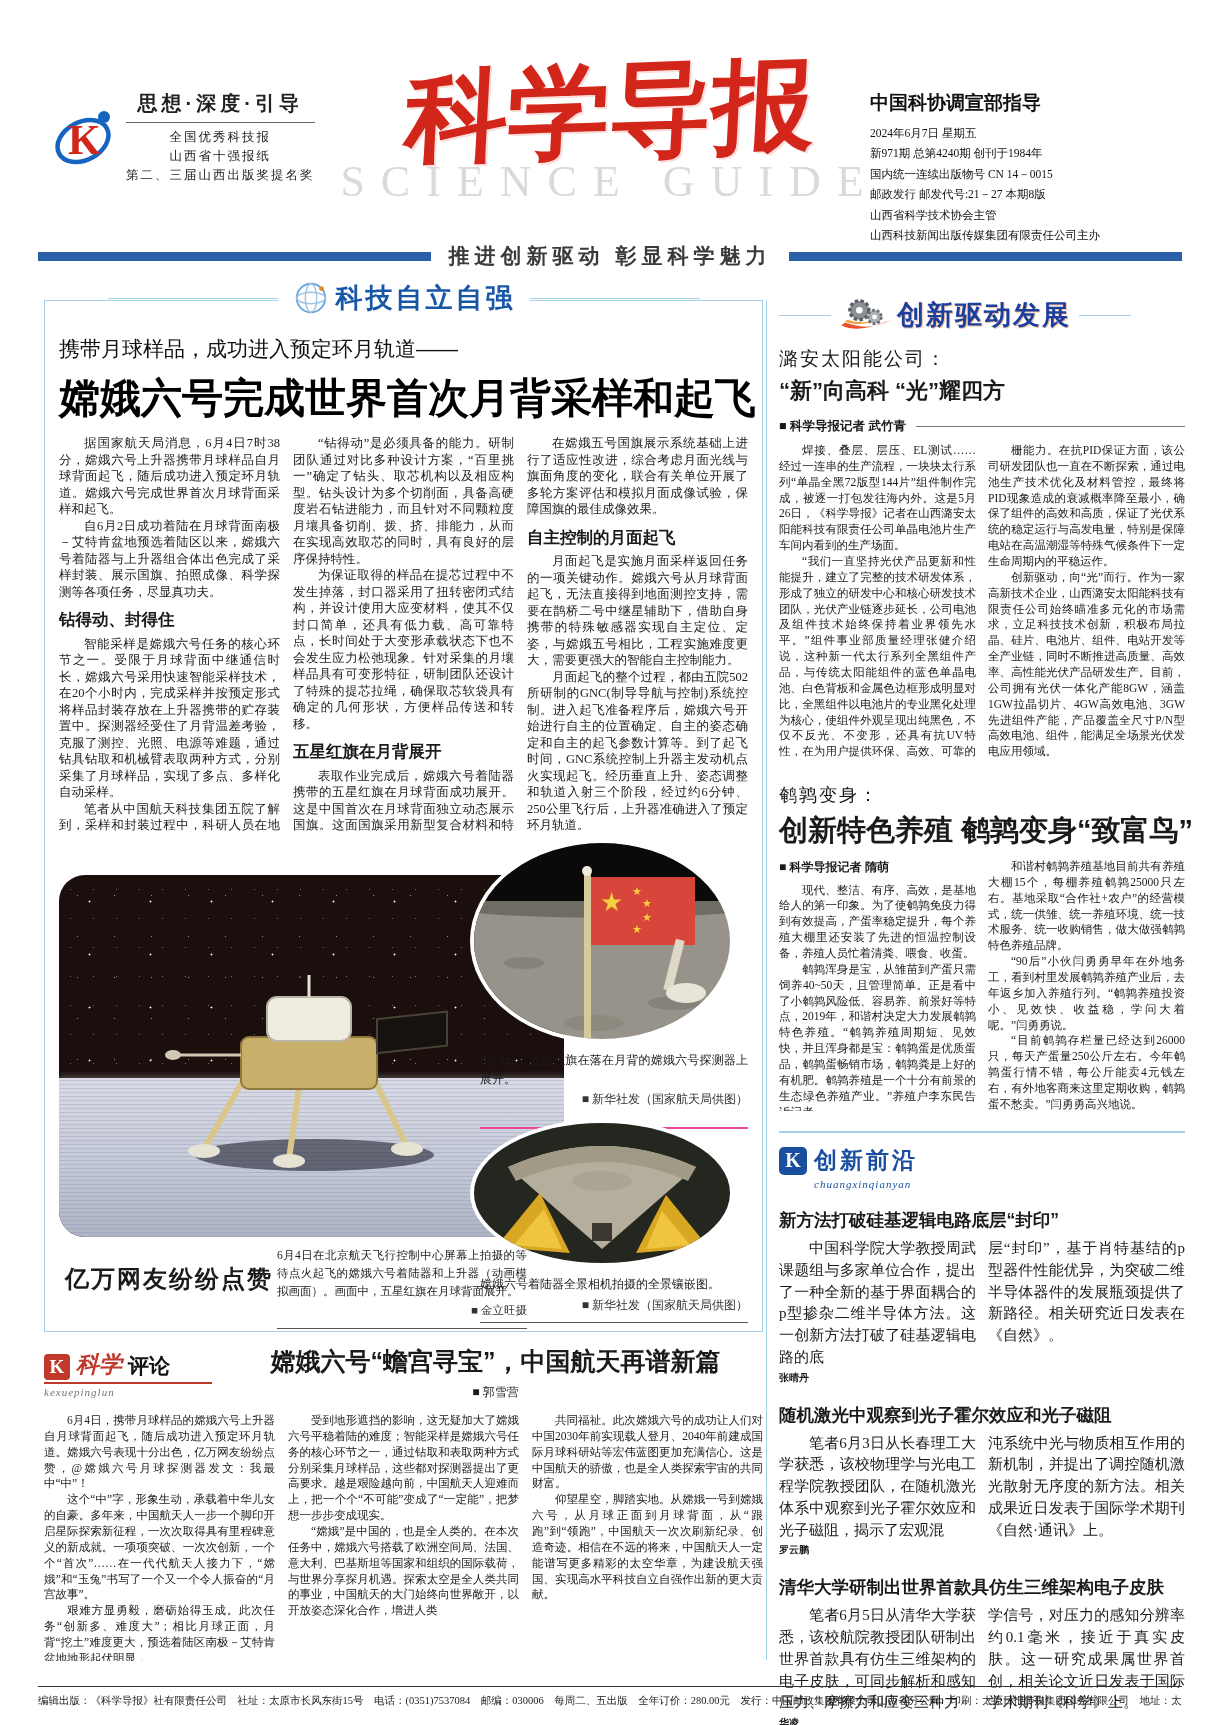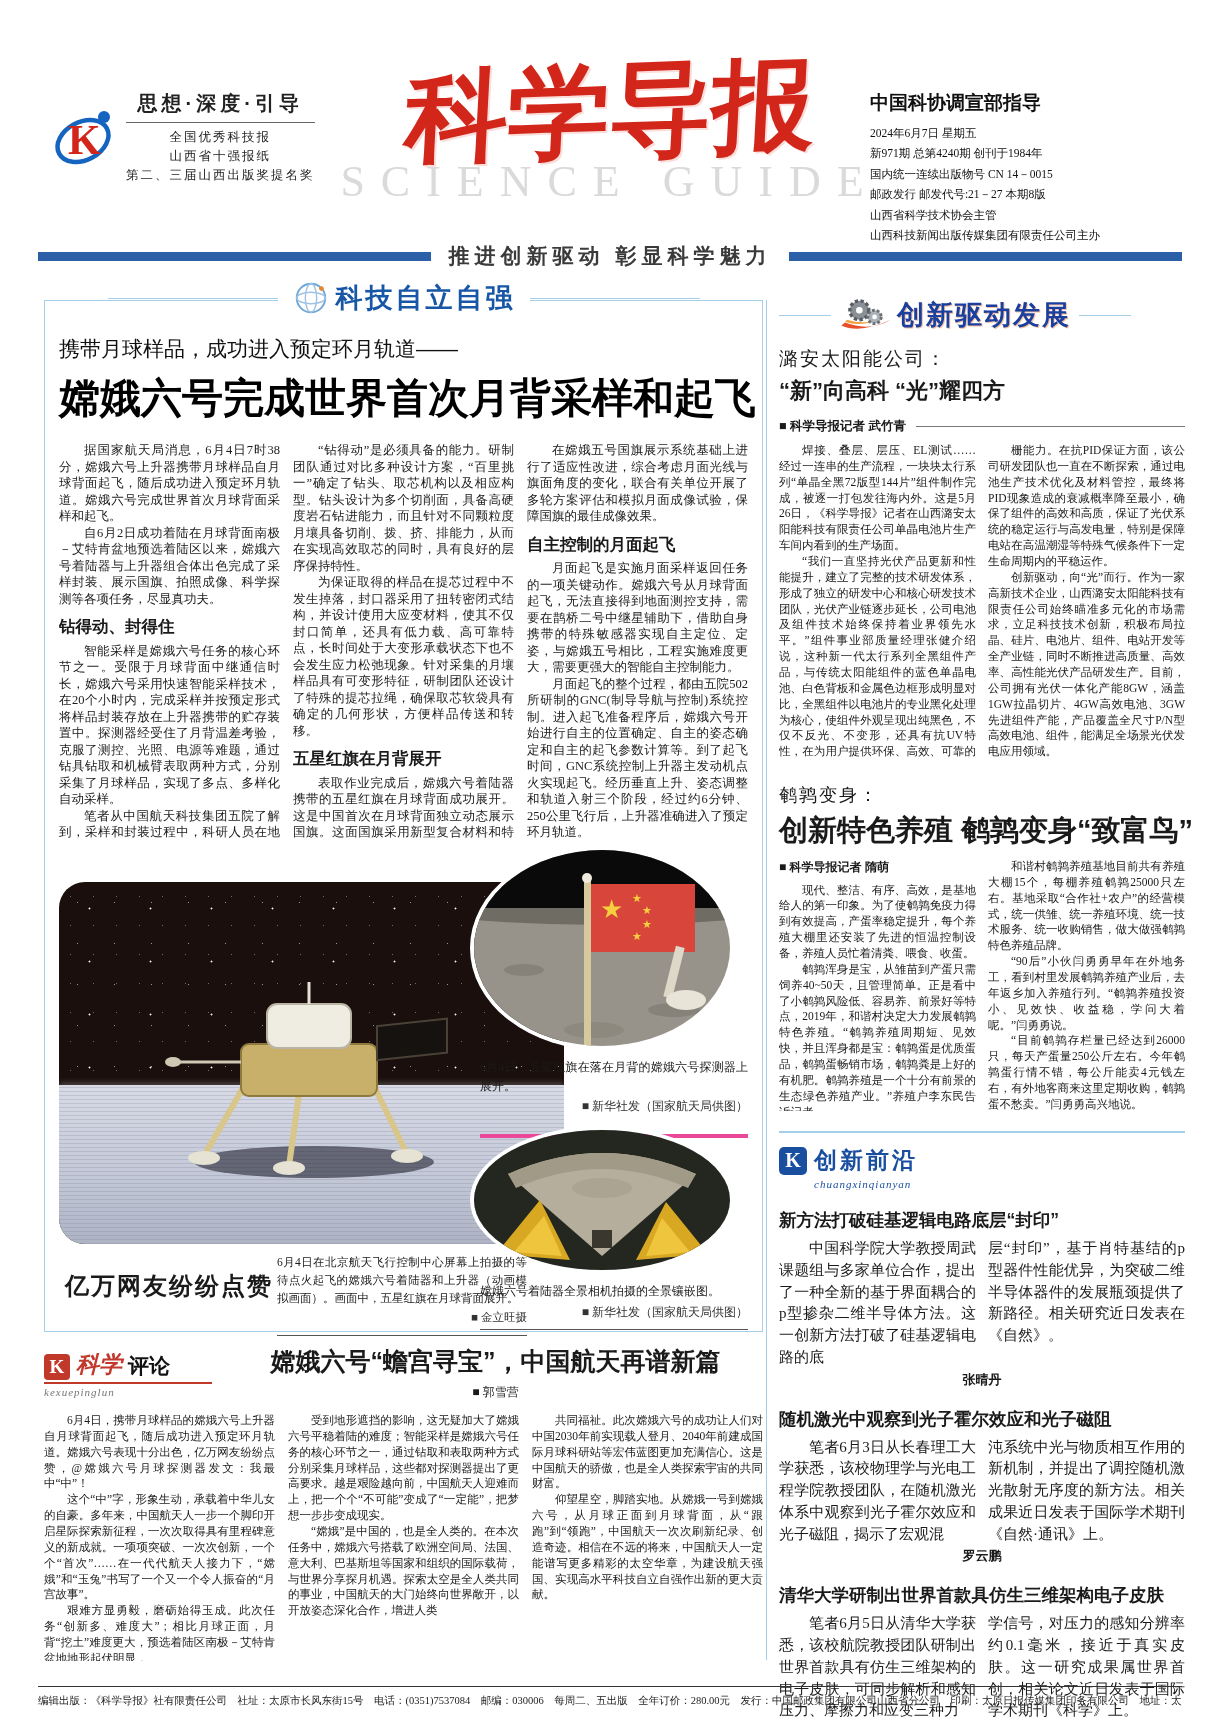--- a/index.html
+++ b/index.html
@@ -21,21 +21,21 @@
   .bar-text { padding:0 18px; font-size:21px; font-weight:bold; letter-spacing:5px; color:#3a3a3a; font-family:"Liberation Sans",sans-serif; white-space:nowrap; }
 
   
   .lead-box { position:absolute; left:44px; top:300px; width:719px; height:1032px; border:1px solid #a5cfe9; }
   .lead-badge { position:absolute; top:-22px; left:0; right:0; display:flex; align-items:center; justify-content:center; }
   .badge-line { width:170px; height:1px; background:#a5cfe9; }
   .lead-badge-core { display:flex; align-items:center; gap:6px; background:#fff; padding:0 14px; }
   .lead-badge-text { font-size:27px; font-weight:900; color:#1757a6; letter-spacing:3px; font-family:"Liberation Sans",sans-serif; }
   .lead-inner { padding:34px 14px 0; }
   .lead-kicker { font-size:21px; color:#111; font-family:"Liberation Sans",sans-serif; margin-bottom:8px; }
-  .lead-headline { font-size:41px; font-weight:900; font-family:"Liberation Sans",sans-serif; letter-spacing:0; white-space:nowrap; margin-bottom:16px; color:#000; }
+  .lead-headline { font-size:41px; font-weight:900; font-family:"Liberation Sans",sans-serif; letter-spacing:0; white-space:nowrap; margin-bottom:9px; color:#000; }
   .lead-cols { display:flex; gap:13px; height:398px; overflow:hidden; }
   .col { flex:1; font-size:12.5px; line-height:1.32; text-align:justify; overflow:hidden; }
   .blk-p { text-indent:2em; }
   .blk-sub { font-family:"Liberation Sans",sans-serif; font-weight:bold; font-size:16.5px; margin:9px 0 5px; text-indent:0; }
   .blk-byl { font-family:"Liberation Sans",sans-serif; font-weight:bold; font-size:12px; margin-bottom:7px; text-indent:0; }
 
   
   .photo-area { position:relative; height:478px; margin-top:6px; }
   .photo-screen { position:absolute; left:0; top:36px; width:505px; height:362px; border-radius:26px; overflow:hidden; background:#1a0f0c; }
   .stars { position:absolute; inset:0; background-image:
@@ -46,21 +46,21 @@
   .surface { position:absolute; left:0; right:0; bottom:0; height:44%;
      background:linear-gradient(#d8dbe6,#c2c7d6 60%,#aeb3c4);
      box-shadow:0 -2px 6px rgba(255,255,255,.25); }
   .surface:after { content:""; position:absolute; inset:0;
      background:repeating-linear-gradient(0deg, rgba(120,126,150,.25) 0 1px, transparent 1px 4px); }
   .lander-svg { position:absolute; left:90px; top:84px; }
   .photo-flag { position:absolute; right:18px; top:4px; width:256px; height:196px; border-radius:50%; overflow:hidden; box-shadow:0 0 0 4px #fff; }
   .cap { font-size:12px; line-height:1.55; text-align:justify; }
   .cap .cap-txt { text-indent:2em; }
   .cap .credit { display:block; text-align:right; color:#333; margin-top:2px; }
-  .cap-flag { position:absolute; right:0; top:212px; width:268px; border-bottom:4px solid #ec4899; padding-bottom:18px;margin-left:28px; }
+  .cap-flag { position:absolute; right:0; top:212px; width:268px; border-bottom:2px solid #ec4899; padding-bottom:18px;margin-left:28px; }
   .photo-pano { position:absolute; right:18px; top:284px; width:256px; height:140px; border-radius:50%; overflow:hidden; box-shadow:0 0 0 4px #fff; }
   .cap-pano { position:absolute; right:0; top:436px; width:268px; border-bottom:1px solid #555; padding-bottom:8px; }
   .cap-screen { position:absolute; left:218px; top:408px; width:250px; font-size:11.5px; border-bottom:1px solid #555; padding-bottom:8px; }
   .home-label { position:absolute; left:6px; top:424px; font-size:24px; font-weight:bold; font-family:"Liberation Sans",sans-serif; letter-spacing:2px; }
 
   
   .commentary { position:absolute; left:44px; top:1345px; width:719px; }
   .comm-head { display:flex; align-items:center; gap:16px; }
   .comm-badge { width:168px; flex:none; }
   .comm-badge-row { display:flex; align-items:flex-end; gap:6px; border-bottom:2px solid #c0392b; padding-bottom:2px; }
@@ -97,21 +97,21 @@
   .frontier { margin-top:20px; border-top:2px solid #a5cfe9; padding-top:12px; }
   .fr-badge-row { display:flex; align-items:center; gap:7px; }
   .fr-k { width:28px; height:28px; background:#1a4fa0; color:#fff; font-weight:900; font-size:20px; font-family:"Liberation Serif",serif; display:flex; align-items:center; justify-content:center; border-radius:5px; }
   .fr-label { font-size:23px; font-weight:900; color:#1a4fa0; letter-spacing:3px; font-family:"Liberation Sans",sans-serif; }
   .fr-py { font-size:11px; font-style:italic; color:#1a4fa0; letter-spacing:1px; margin:2px 0 0 35px; }
   .fr-item { margin-top:18px; }
   .fr-title { font-size:17.5px; font-weight:800; font-family:"Liberation Sans",sans-serif; margin-bottom:6px; }
   .fr-cols { display:flex; gap:12px; }
   .fr-col { flex:1; font-size:15px; line-height:1.45; text-align:justify; }
   .fr-col:first-child { text-indent:2em; }
-  .fr-author { text-align:center; font-size:13px; font-weight:bold; margin-top:2px; }
+  .fr-author { text-align:left; font-size:10px; font-weight:bold; margin-top:2px; }
 
   
   .footer { position:absolute; left:38px; right:38px; top:1686px; border-top:1px solid #333; padding-top:7px; font-size:10.5px; color:#222; text-align:center; white-space:nowrap; overflow:hidden; }
 </style>
 </head>
 <body>
 
 <div class="page">
 
   <div class="hdr-left">

